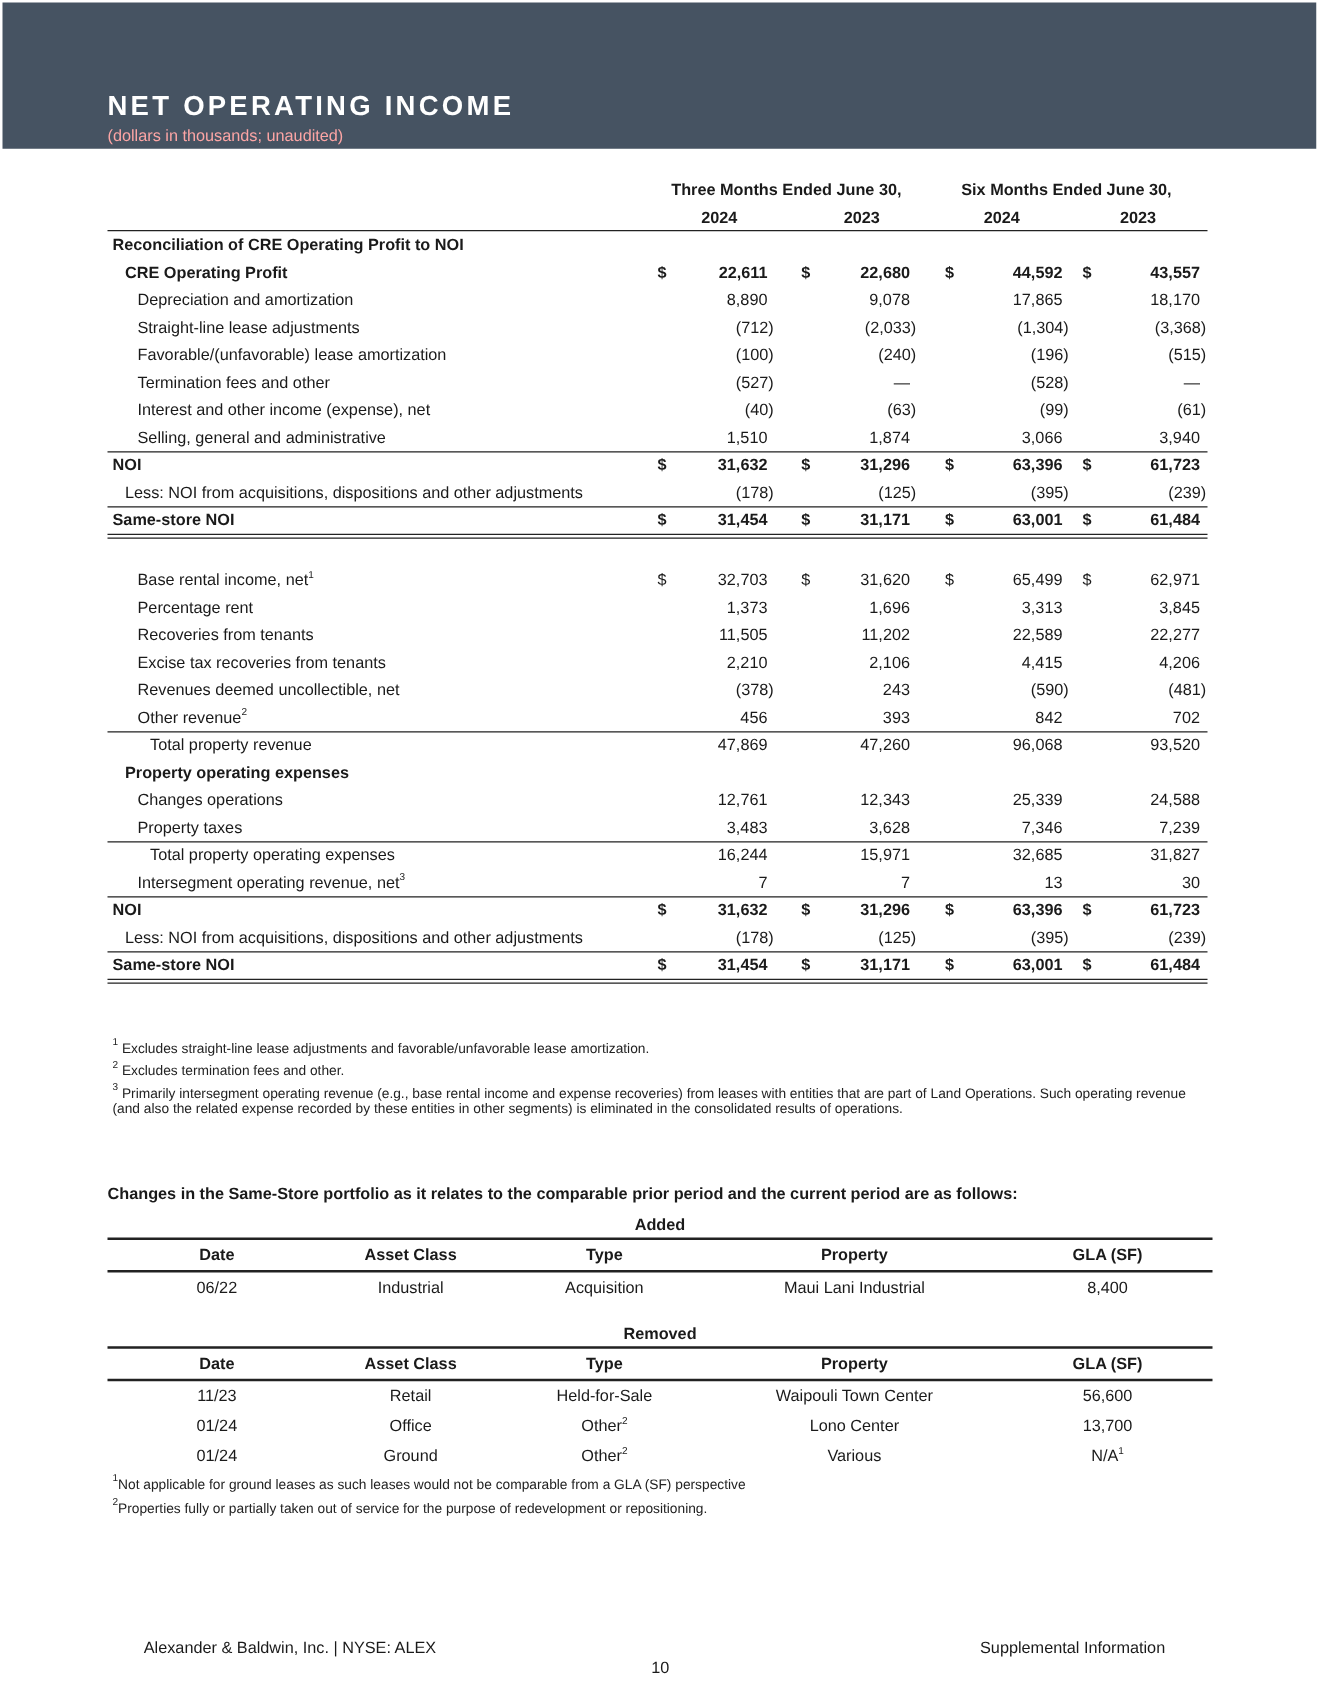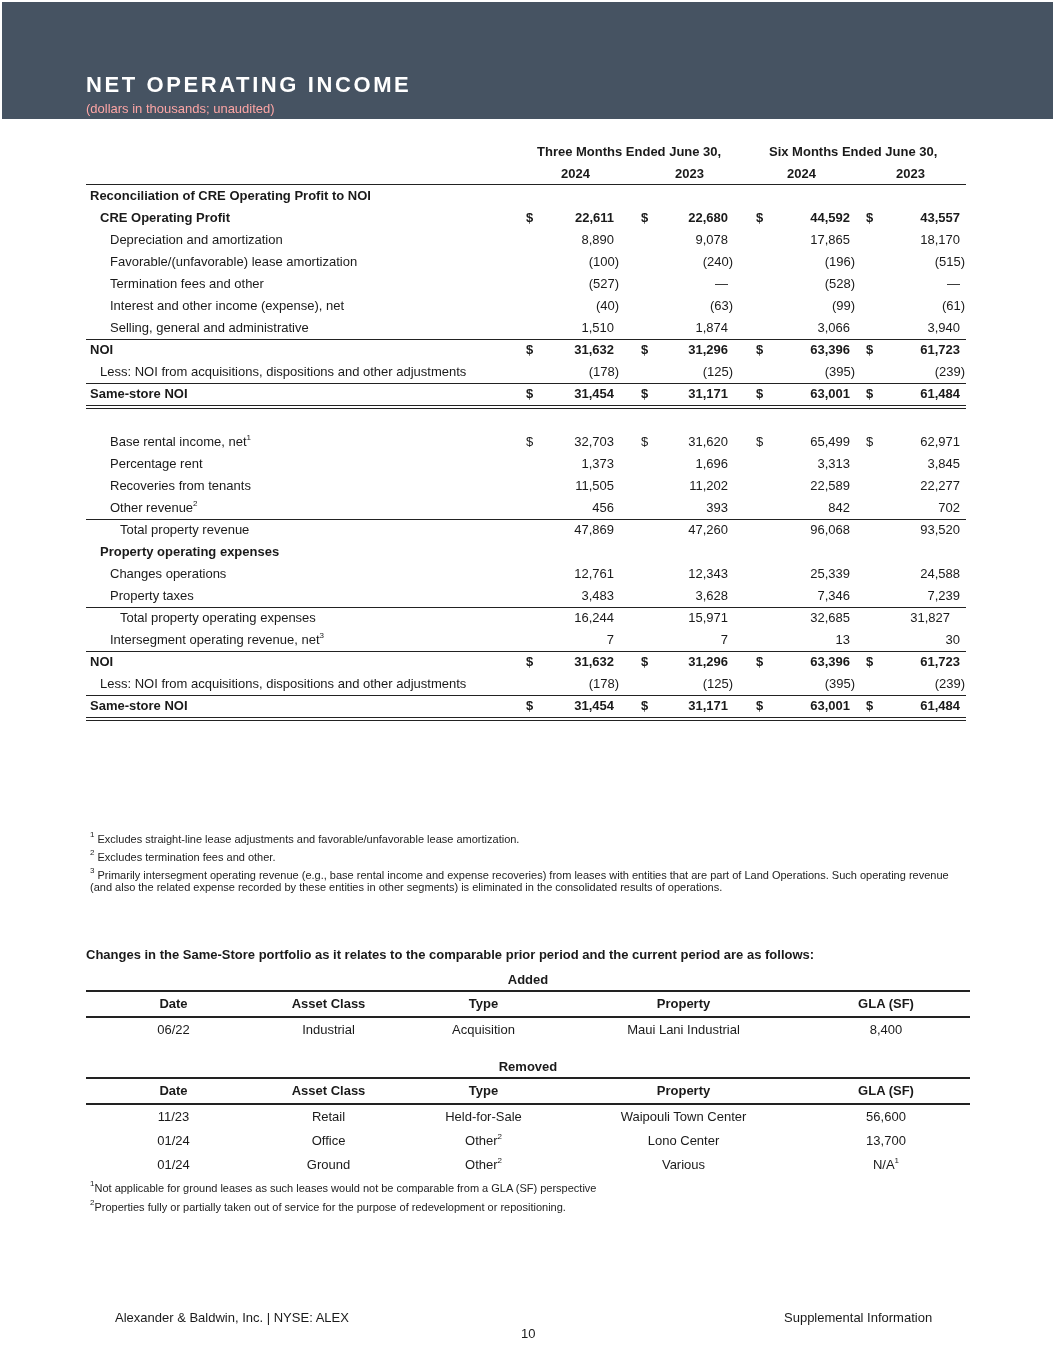--- a/index.html
+++ b/index.html
@@ -72,20 +72,27 @@
         <span class="cell" style="right: 6px;">43,557</span>
       </div>
       <div class="row ind2">
         <span class="lbl"><span>Depreciation and amortization</span></span>
         <span class="cell" style="right: 352px;">8,890</span>
         <span class="cell" style="right: 238px;">9,078</span>
         <span class="cell" style="right: 116px;">17,865</span>
         <span class="cell" style="right: 6px;">18,170</span>
       </div>
       <div class="row ind2">
+        <span class="lbl"><span>Straight-line lease adjustments</span></span>
+        <span class="cell" style="right: 347px;">(712)</span>
+        <span class="cell" style="right: 233px;">(2,033)</span>
+        <span class="cell" style="right: 111px;">(1,304)</span>
+        <span class="cell" style="right: 1px;">(3,368)</span>
+      </div>
+      <div class="row ind2">
         <span class="lbl"><span>Favorable/(unfavorable) lease amortization</span></span>
         <span class="cell" style="right: 347px;">(100)</span>
         <span class="cell" style="right: 233px;">(240)</span>
         <span class="cell" style="right: 111px;">(196)</span>
         <span class="cell" style="right: 1px;">(515)</span>
       </div>
       <div class="row ind2">
         <span class="lbl"><span>Termination fees and other</span></span>
         <span class="cell" style="right: 347px;">(527)</span>
         <span class="cell" style="right: 238px;">—</span>
@@ -162,20 +169,34 @@
         <span class="cell" style="right: 6px;">3,845</span>
       </div>
       <div class="row ind2">
         <span class="lbl"><span>Recoveries from tenants</span></span>
         <span class="cell" style="right: 352px;">11,505</span>
         <span class="cell" style="right: 238px;">11,202</span>
         <span class="cell" style="right: 116px;">22,589</span>
         <span class="cell" style="right: 6px;">22,277</span>
       </div>
       <div class="row ind2">
+        <span class="lbl"><span>Excise tax recoveries from tenants</span></span>
+        <span class="cell" style="right: 352px;">2,210</span>
+        <span class="cell" style="right: 238px;">2,106</span>
+        <span class="cell" style="right: 116px;">4,415</span>
+        <span class="cell" style="right: 6px;">4,206</span>
+      </div>
+      <div class="row ind2">
+        <span class="lbl"><span>Revenues deemed uncollectible, net</span></span>
+        <span class="cell" style="right: 347px;">(378)</span>
+        <span class="cell" style="right: 238px;">243</span>
+        <span class="cell" style="right: 111px;">(590)</span>
+        <span class="cell" style="right: 1px;">(481)</span>
+      </div>
+      <div class="row ind2">
         <span class="lbl"><span>Other revenue</span><sup>2</sup></span>
         <span class="cell" style="right: 352px;">456</span>
         <span class="cell" style="right: 238px;">393</span>
         <span class="cell" style="right: 116px;">842</span>
         <span class="cell" style="right: 6px;">702</span>
       </div>
       <div class="row ind3">
         <div class="line" style="top: 0px;"></div>
         <span class="lbl"><span>Total property revenue</span></span>
         <span class="cell" style="right: 352px;">47,869</span>
@@ -199,21 +220,21 @@
         <span class="cell" style="right: 238px;">3,628</span>
         <span class="cell" style="right: 116px;">7,346</span>
         <span class="cell" style="right: 6px;">7,239</span>
       </div>
       <div class="row ind3">
         <div class="line" style="top: 0px;"></div>
         <span class="lbl"><span>Total property operating expenses</span></span>
         <span class="cell" style="right: 352px;">16,244</span>
         <span class="cell" style="right: 238px;">15,971</span>
         <span class="cell" style="right: 116px;">32,685</span>
-        <span class="cell" style="right: 16px; margin-left: 36px;">31,827</span>
+        <span class="cell" style="right: 6px; margin-left: 36px;">31,827</span>
       </div>
       <div class="row ind2">
         <span class="lbl"><span>Intersegment operating revenue, net</span><sup>3</sup></span>
         <span class="cell" style="right: 352px;">7</span>
         <span class="cell" style="right: 238px;">7</span>
         <span class="cell" style="right: 116px;">13</span>
         <span class="cell" style="right: 6px;">30</span>
       </div>
       <div class="row ind0 bold">
         <div class="line" style="top: 0px;"></div>

